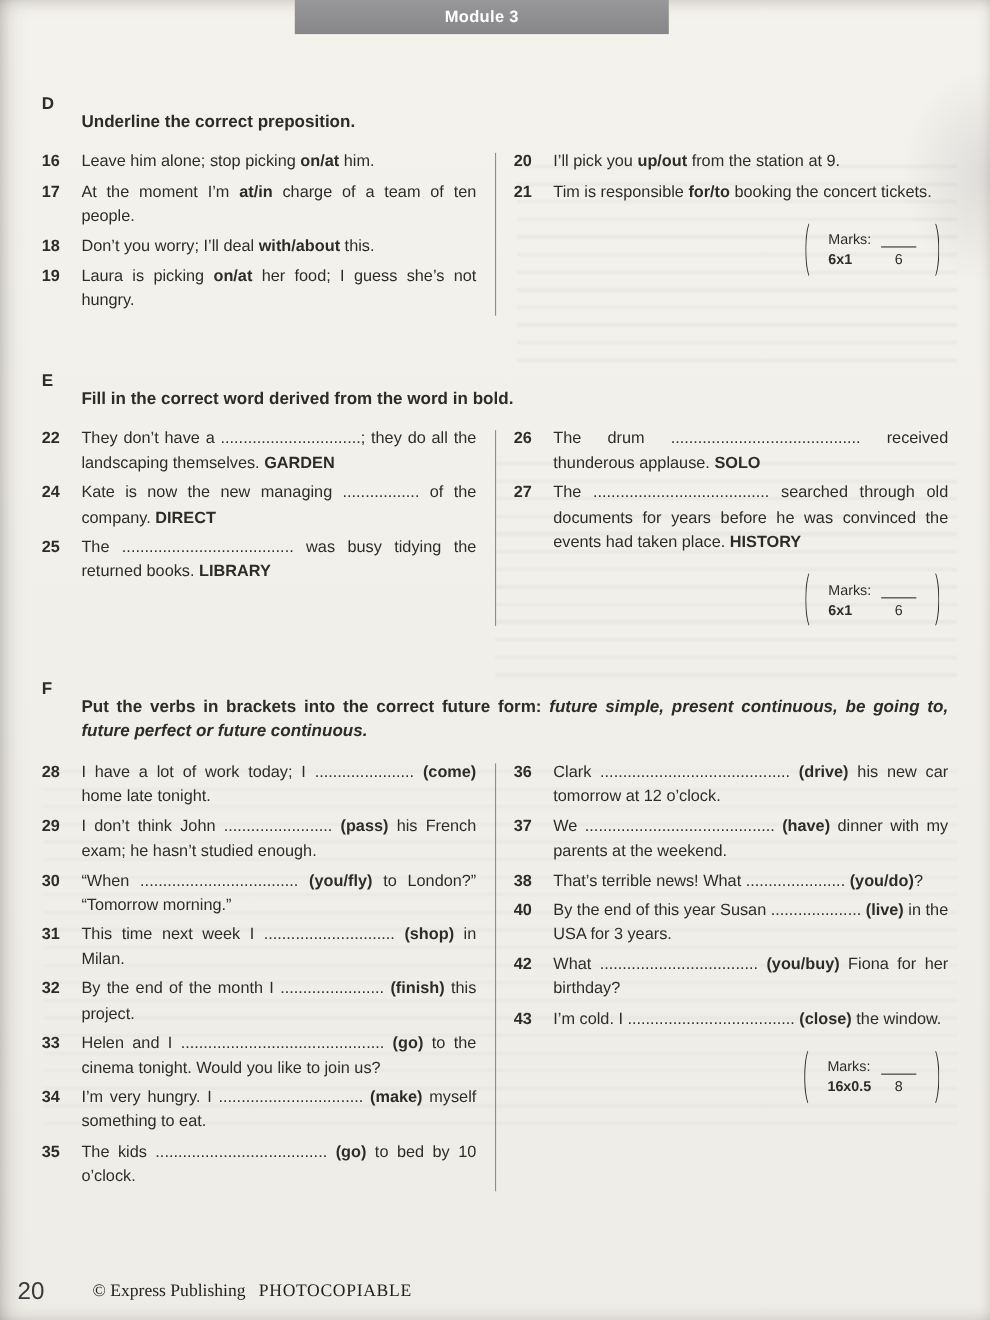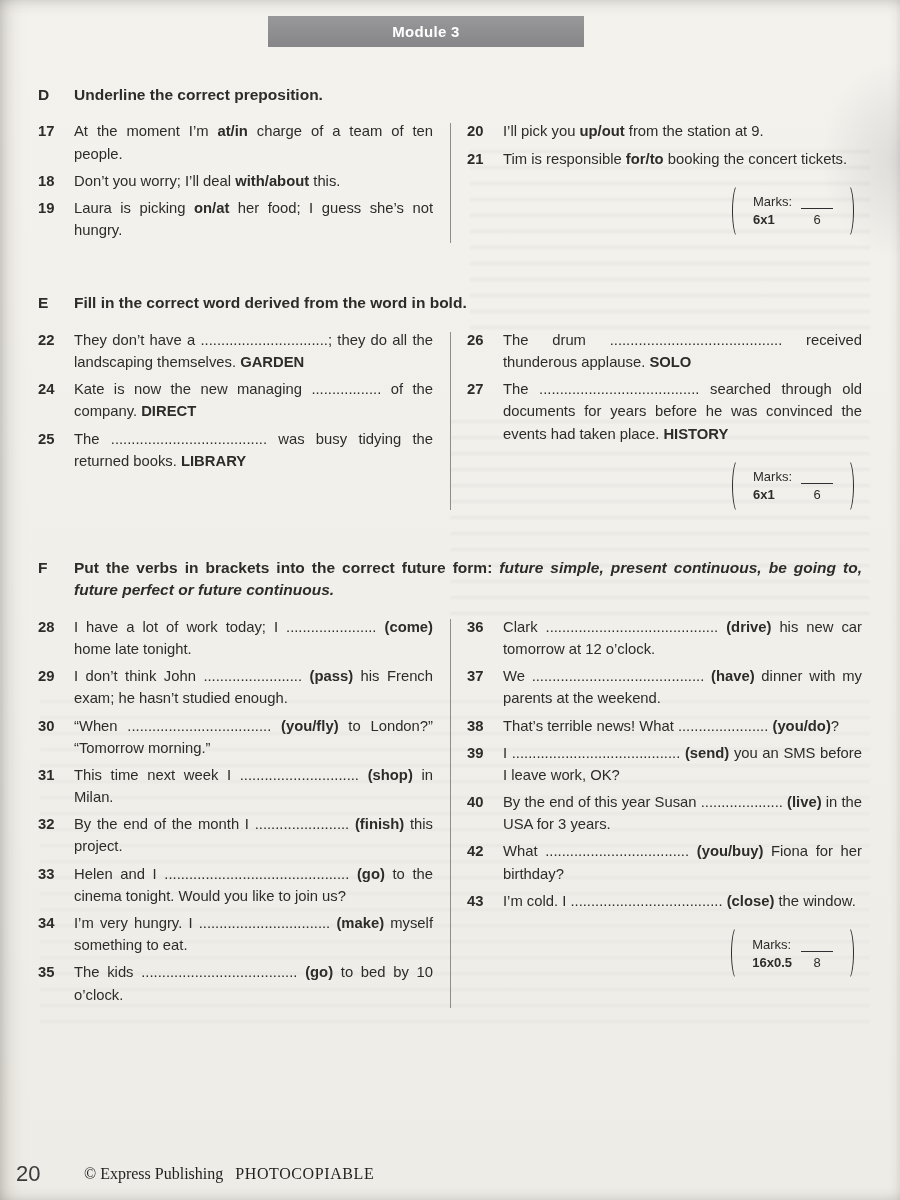--- a/index.html
+++ b/index.html
@@ -31,31 +31,31 @@
   .bleed.b1{left:470px;top:150px;width:400px;height:190px;}
   .bleed.b2{left:450px;top:420px;width:420px;height:200px;opacity:.045;}
   .bleed.b3{left:40px;top:700px;width:830px;height:330px;opacity:.03;}
   .corner-smudge{
     position:absolute;right:0;top:60px;width:80px;height:200px;
     background:radial-gradient(ellipse at right,rgba(90,85,95,.14),transparent 70%);
     pointer-events:none;
   }
 
   .module-bar{
-    position:absolute;left:268px;top:16px;width:316px;height:31px;
+    position:absolute;left:268px;top:0;width:340px;height:31px;
     background:linear-gradient(180deg,#98989a,#868688);
     display:flex;align-items:center;justify-content:center;
     color:#fff;font-weight:700;font-size:15px;letter-spacing:.3px;
   }
 
   .content{position:relative;padding:84px 38px 0 38px;}
 
   .sec-head{display:flex;font-weight:700;font-size:15.5px;line-height:1.45;margin-bottom:14px;}
   .sec-letter{width:36px;flex-shrink:0;}
-  .sec-title{flex:1;text-align:justify;}
+  .sec-title{flex:1;text-align:justify;margin-top:16px;}
 
   .sec-e{margin-top:46px;}
   .sec-f{margin-top:44px;}
 
   .cols{display:grid;grid-template-columns:1fr 1fr;column-gap:34px;position:relative;}
   .cols::before{
     content:"";position:absolute;left:50%;top:3px;bottom:3px;width:1px;background:#8f8d88;
   }
   .item{display:flex;margin-bottom:5px;}
   .item .num{width:36px;flex-shrink:0;font-weight:700;font-size:14.8px;line-height:1.5;}
@@ -97,20 +97,24 @@
   <div class="content">
 
     <section class="sec sec-d">
       <div class="sec-head">
         <span class="sec-letter">D</span>
         <span class="sec-title"><span>Underline the correct preposition.</span></span>
       </div>
       <div class="cols">
         <div class="col">
           <div class="items">
+              <div class="item">
+                <span class="num">16</span>
+                <div class="txt"><span>Leave him alone; stop picking </span><span class="b">on/at</span><span> him.</span></div>
+              </div>
               <div class="item">
                 <span class="num">17</span>
                 <div class="txt"><span>At the moment I’m </span><span class="b">at/in</span><span> charge of a team of ten people.</span></div>
               </div>
               <div class="item">
                 <span class="num">18</span>
                 <div class="txt"><span>Don’t you worry; I’ll deal </span><span class="b">with/about</span><span> this.</span></div>
               </div>
               <div class="item">
                 <span class="num">19</span>
@@ -240,24 +244,20 @@
               </div>
               <div class="item">
                 <span class="num">37</span>
                 <div class="txt"><span>We .......................................... </span><span class="b">(have)</span><span> dinner with my parents at the weekend.</span></div>
               </div>
               <div class="item">
                 <span class="num">38</span>
                 <div class="txt"><span>That’s terrible news! What ...................... </span><span class="b">(you/do)</span><span>?</span></div>
               </div>
               <div class="item">
-                <span class="num">39</span>
-                <div class="txt"><span>I ......................................... </span><span class="b">(send)</span><span> you an SMS before I leave work, OK?</span></div>
-              </div>
-              <div class="item">
                 <span class="num">40</span>
                 <div class="txt"><span>By the end of this year Susan .................... </span><span class="b">(live)</span><span> in the USA for 3 years.</span></div>
               </div>
               <div class="item">
                 <span class="num">42</span>
                 <div class="txt"><span>What ................................... </span><span class="b">(you/buy)</span><span> Fiona for her birthday?</span></div>
               </div>
               <div class="item">
                 <span class="num">43</span>
                 <div class="txt"><span>I’m cold. I ..................................... </span><span class="b">(close)</span><span> the window.</span></div>

